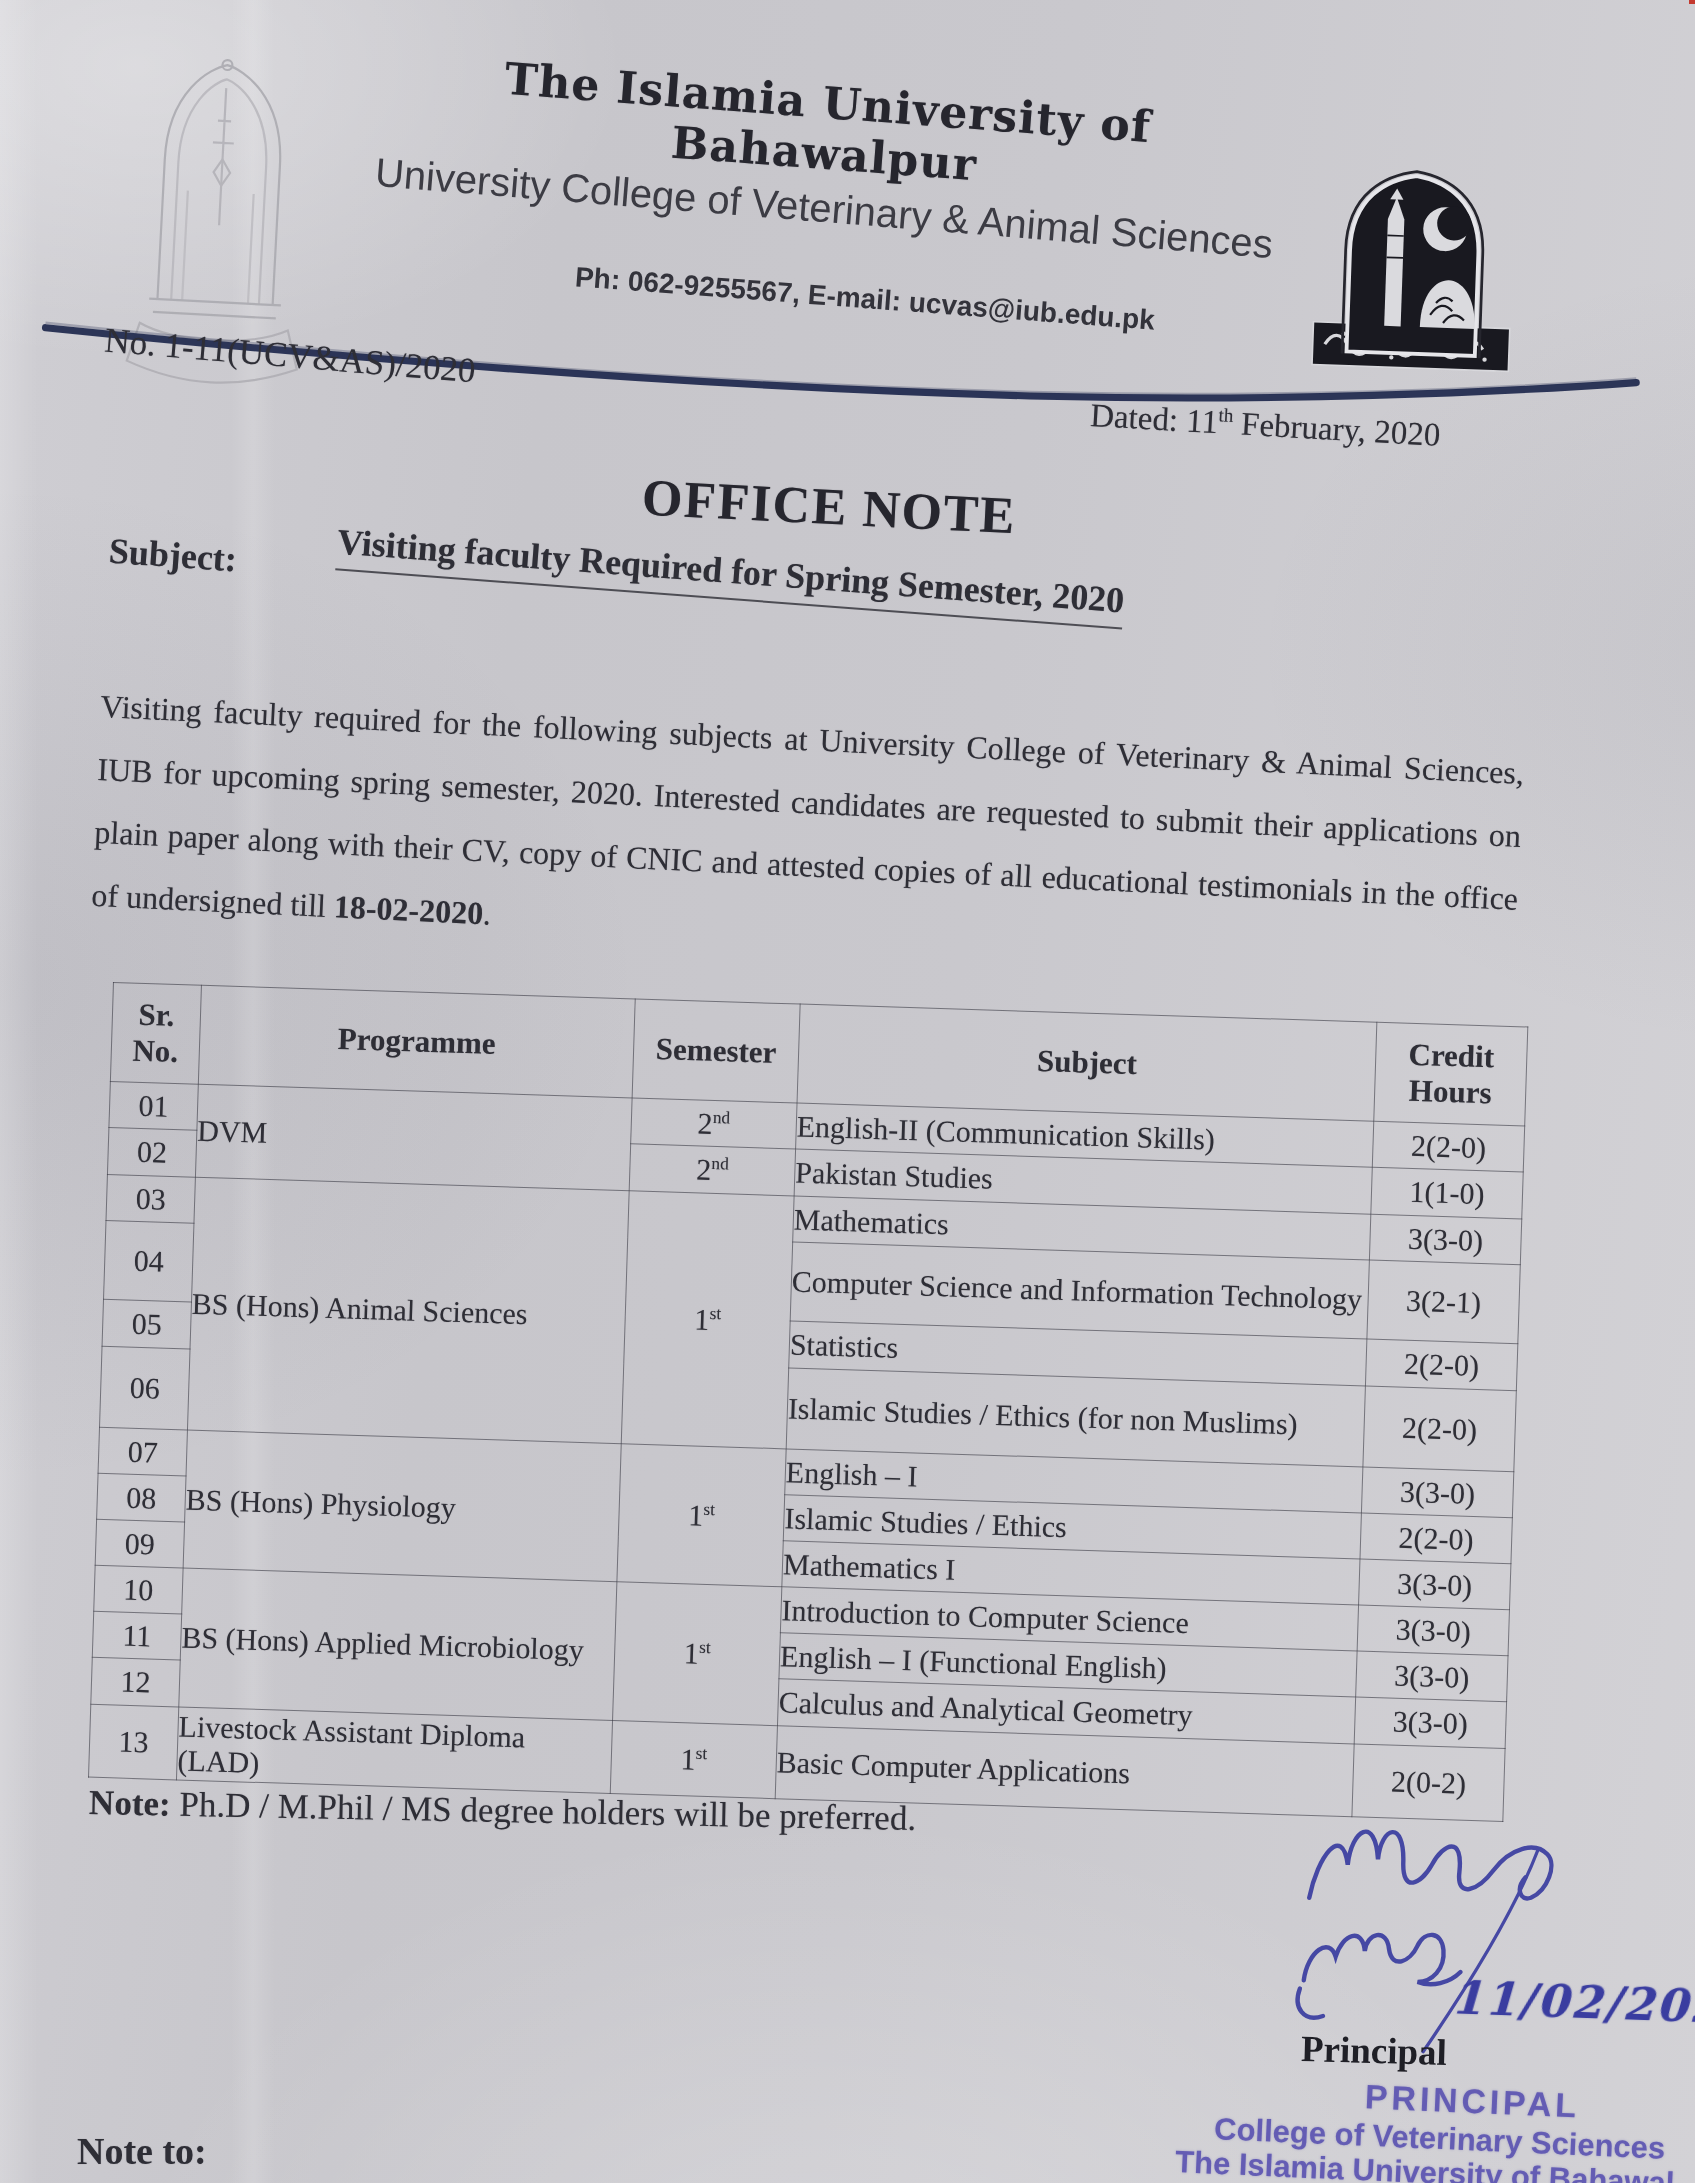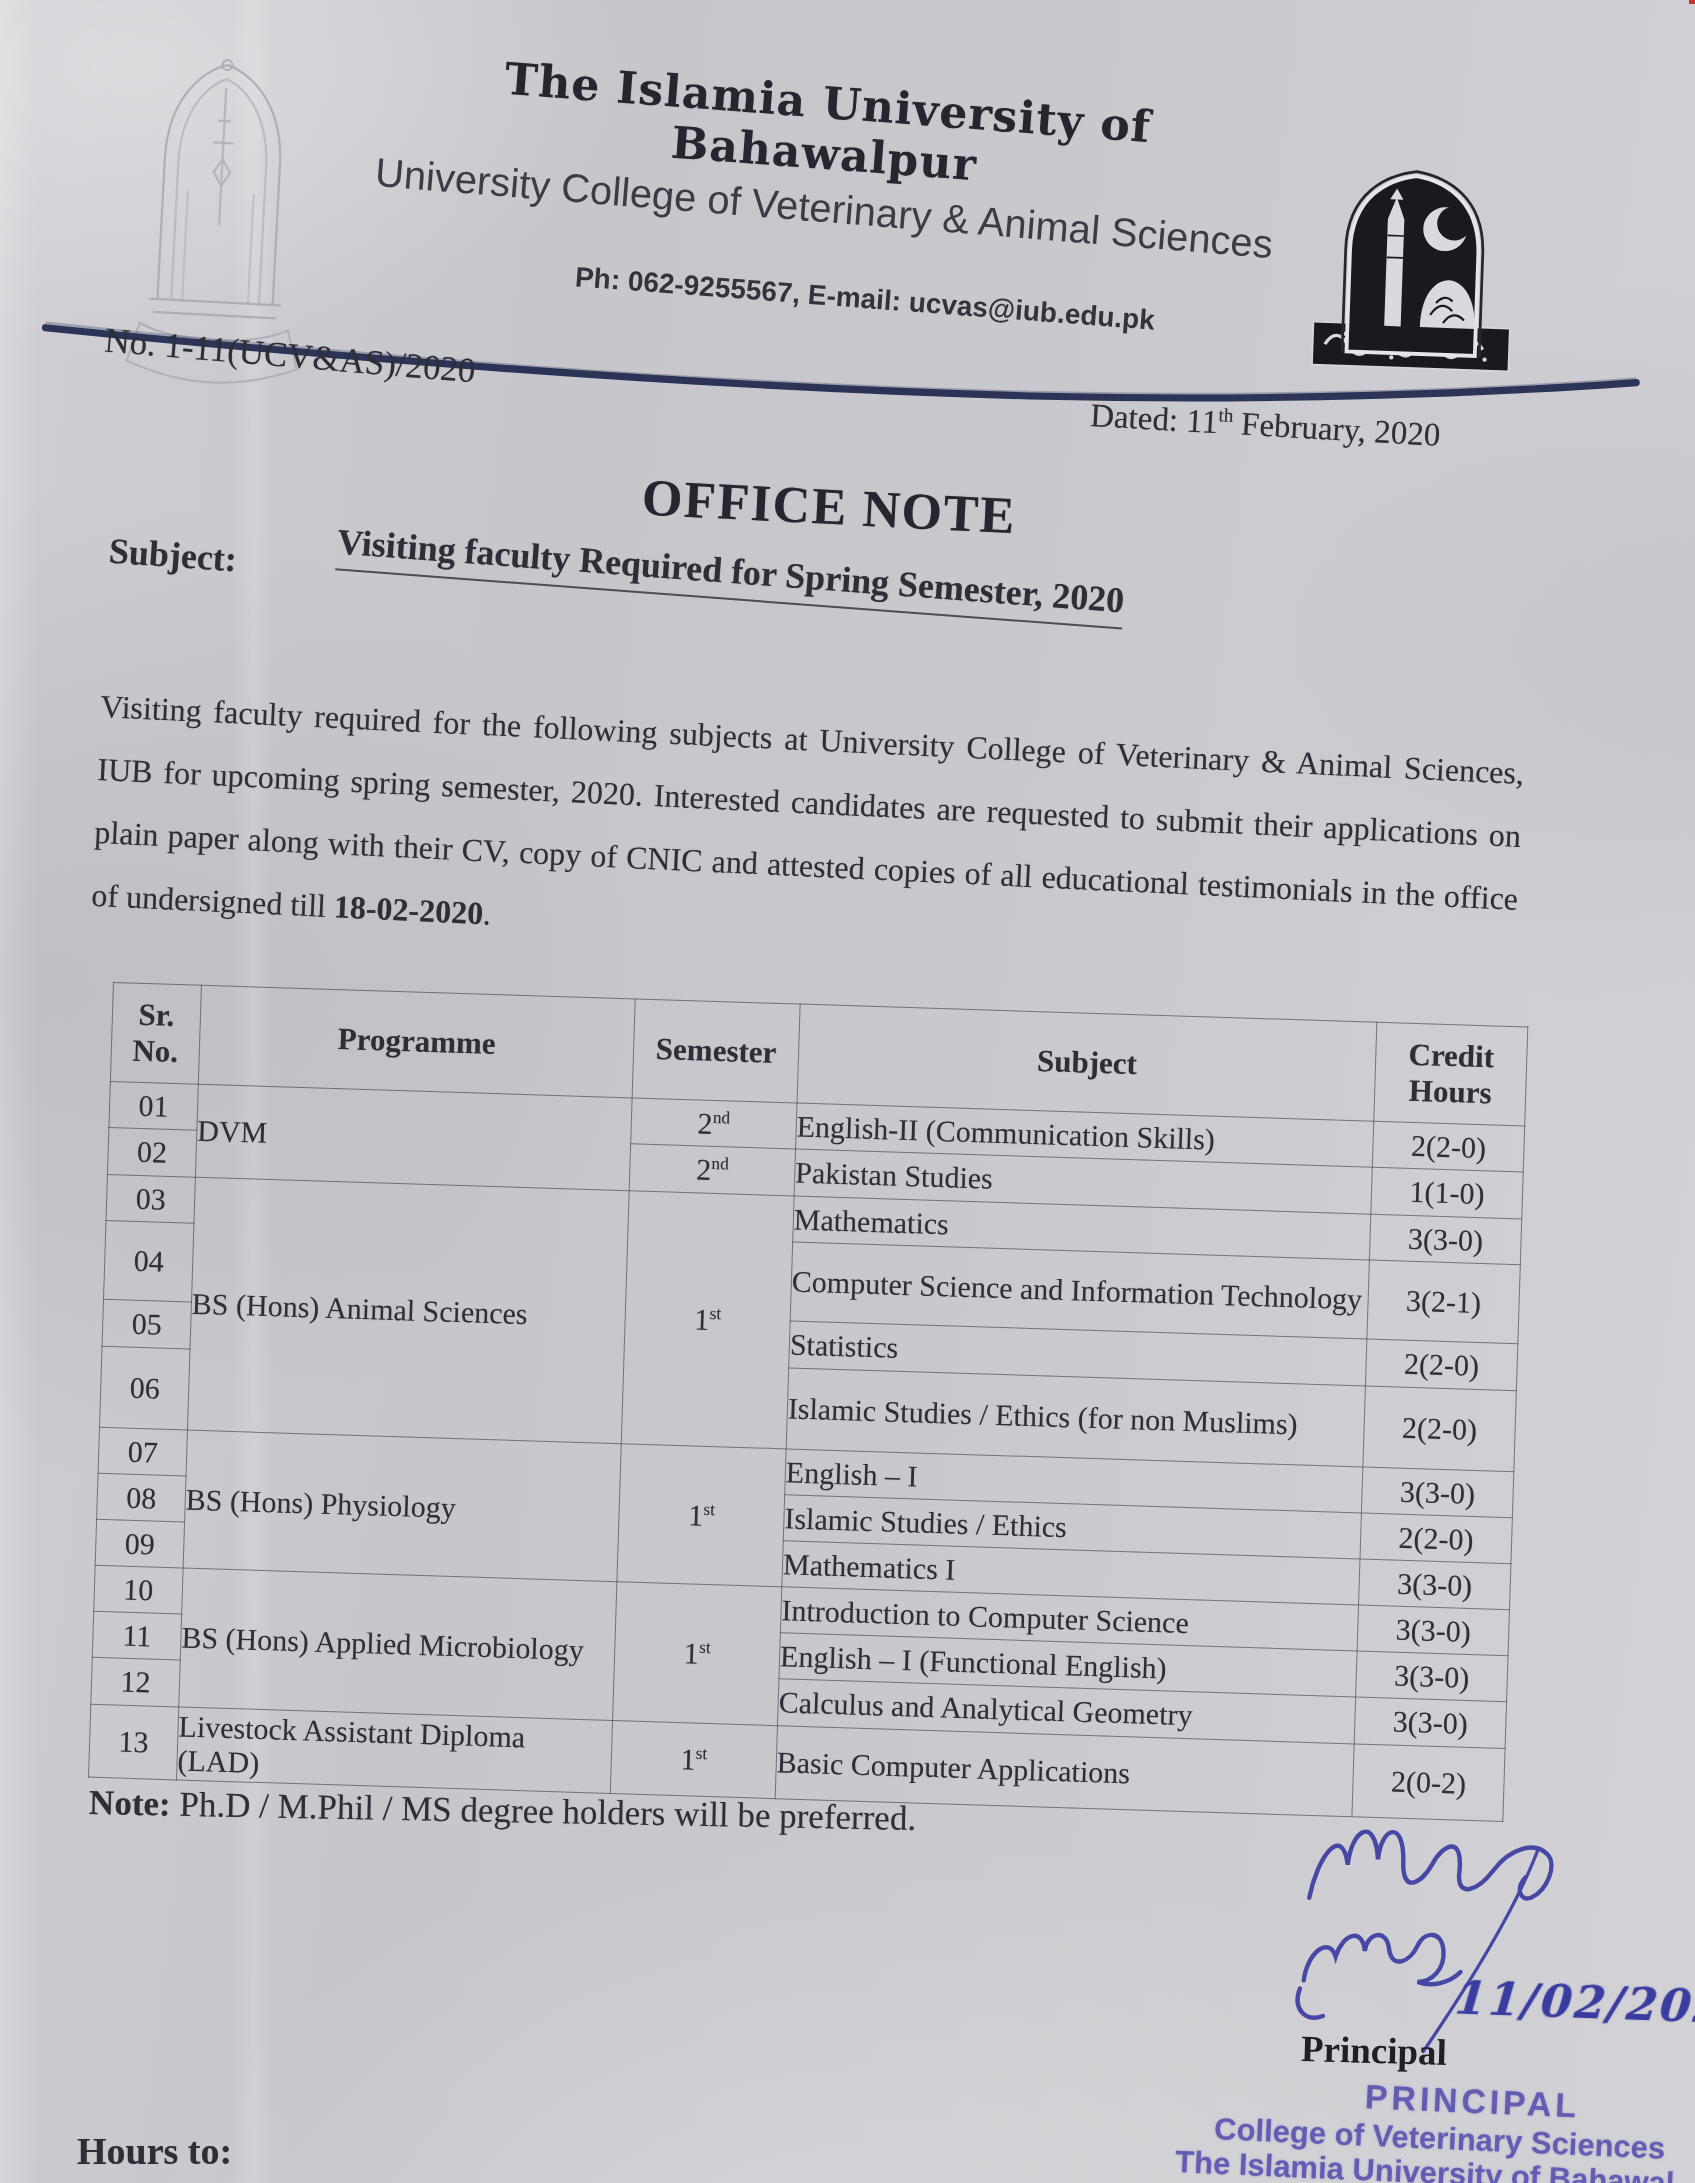--- a/index.html
+++ b/index.html
@@ -235,18 +235,18 @@
     </svg>
 
     <div class="abs hand-date">11/02/2020</div>
 
     <div class="abs principal">Principal</div>
 
     <div class="abs stamp stamp1">PRINCIPAL</div>
     <div class="abs stamp stamp2">College of Veterinary Sciences</div>
     <div class="abs stamp stamp3">The Islamia University of Bahawal</div>
 
-    <div class="abs ink copy-to">Hours to:</div>
+    <div class="abs ink copy-to">Note to:</div>
   </div>
 
   <div class="speck"></div>
 </div>
 
 
 </body></html>

